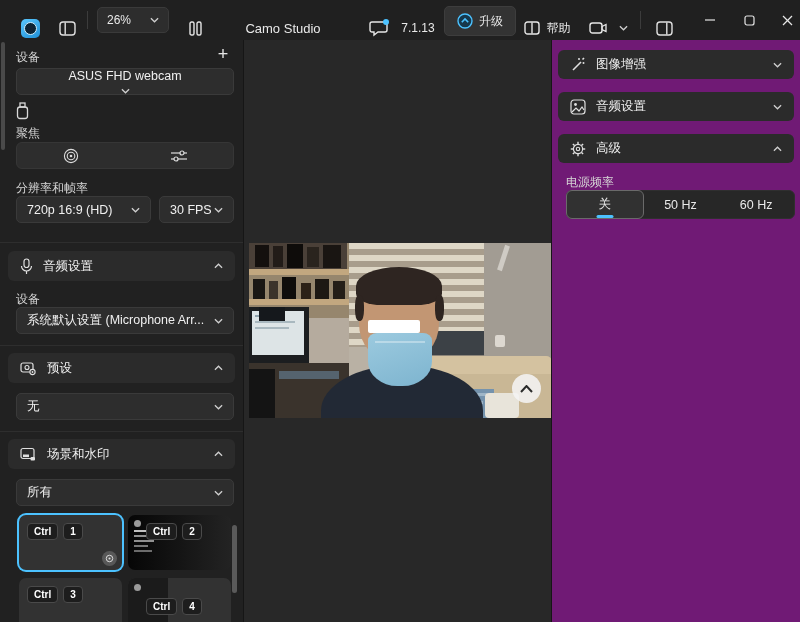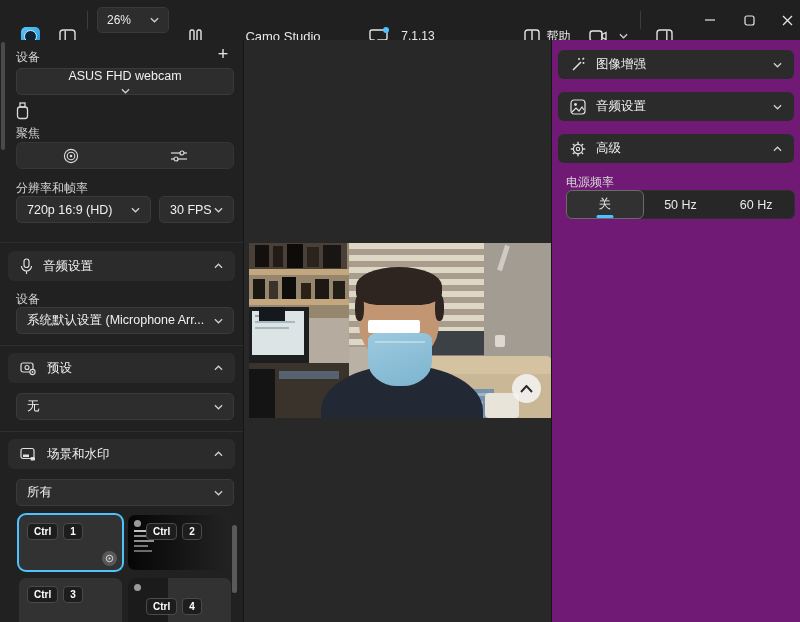--- a/index.html
+++ b/index.html
@@ -2,21 +2,21 @@
 <html><head>
 <meta charset="utf-8">
 <style>
   html,body{margin:0;padding:0;background:#111;}
   #app{position:relative;width:800px;height:622px;background:#202020;overflow:hidden;
        font-family:"Liberation Sans","DejaVu Sans",sans-serif;color:#e9e9e9;font-size:12px;
        -webkit-font-smoothing:antialiased;}
   .abs{position:absolute;}
   
   #titlebar{position:absolute;left:0;top:0;width:800px;height:40px;background:#202020;margin-left:7px;}
-  .tb-item{position:absolute;top:16px;height:40px;display:flex;align-items:center;justify-content:center;color:#e9e9e9;}
+  .tb-item{position:absolute;top:8px;height:40px;display:flex;align-items:center;justify-content:center;color:#e9e9e9;}
   .tb-divider{position:absolute;top:11px;width:1px;height:18px;background:#3c3c3c;}
   #app-logo{left:12px;width:22px;}
   .logo-sq{width:19px;height:19px;border-radius:5px;background:linear-gradient(145deg,#5bc8ff,#1f8fd6);
            display:flex;align-items:center;justify-content:center;}
   .logo-lens{width:11px;height:11px;border-radius:50%;background:#123;box-shadow:inset 0 0 0 2px #0a2636;border:1.5px solid #cfeeff;}
   #zoom-dd{left:90px;width:72px;height:26px;top:7px;background:#2d2d2d;border:1px solid #3a3a3a;border-radius:5px;
            display:flex;align-items:center;justify-content:space-between;padding:0 9px;box-sizing:border-box;font-size:12px;}
   #upgrade-btn{left:437px;top:6px;height:28px;width:70px;background:#333333;border:1px solid #3d3d3d;border-radius:5px;
            display:flex;align-items:center;justify-content:center;gap:6px;font-size:12px;}
   .winctl{position:absolute;top:0;width:40px;height:40px;display:flex;align-items:center;justify-content:center;}
@@ -78,20 +78,27 @@
     </div>
     <div class="tb-item" style="left:236px;width:80px;font-size:13px;">Camo Studio</div>
 
     <div class="tb-item" style="left:358px;width:28px;">
       <svg width="20" height="18" viewBox="0 0 20 18">
           <path d="M2 3 h13 a2 2 0 0 1 2 2 v6 a2 2 0 0 1 -2 2 h-7 l-4 3 v-3 h-2 a2 2 0 0 1 -2 -2 v-6 a2 2 0 0 1 2 -2 z" fill="none" stroke="#e6e6e6" stroke-width="1.4" transform="translate(1,0)"></path>
           <circle cx="17" cy="3" r="3" fill="#4cc2ff"></circle>
         </svg>
     </div>
     <div class="tb-item" style="left:390px;width:42px;font-size:12px;">7.1.13</div>
+    <div class="tb-item" id="upgrade-btn">
+      <svg width="16" height="16" viewBox="0 0 16 16">
+          <circle cx="8" cy="8" r="7" fill="#16384c" stroke="#4cc2ff" stroke-width="1.4"></circle>
+          <polyline points="4.8,9.3 8,6 11.2,9.3" fill="none" stroke="#4cc2ff" stroke-width="1.6"></polyline>
+        </svg>
+      <span>升级</span>
+    </div>
     <div class="tb-item" style="left:512px;width:56px;gap:7px;">
       <svg width="16" height="14" viewBox="0 0 16 14">
           <rect x="1" y="1" width="14" height="12" rx="2.5" fill="none" stroke="#e6e6e6" stroke-width="1.4"></rect>
           <line x1="8" y1="1.5" x2="8" y2="12.5" stroke="#e6e6e6" stroke-width="1.4"></line>
         </svg>
       <span>帮助</span>
     </div>
     <div class="tb-item" style="left:578px;width:26px;">
       <svg width="19" height="14" viewBox="0 0 19 14">
           <rect x="1" y="2" width="12" height="10" rx="2.5" fill="none" stroke="#e6e6e6" stroke-width="1.4"></rect>

